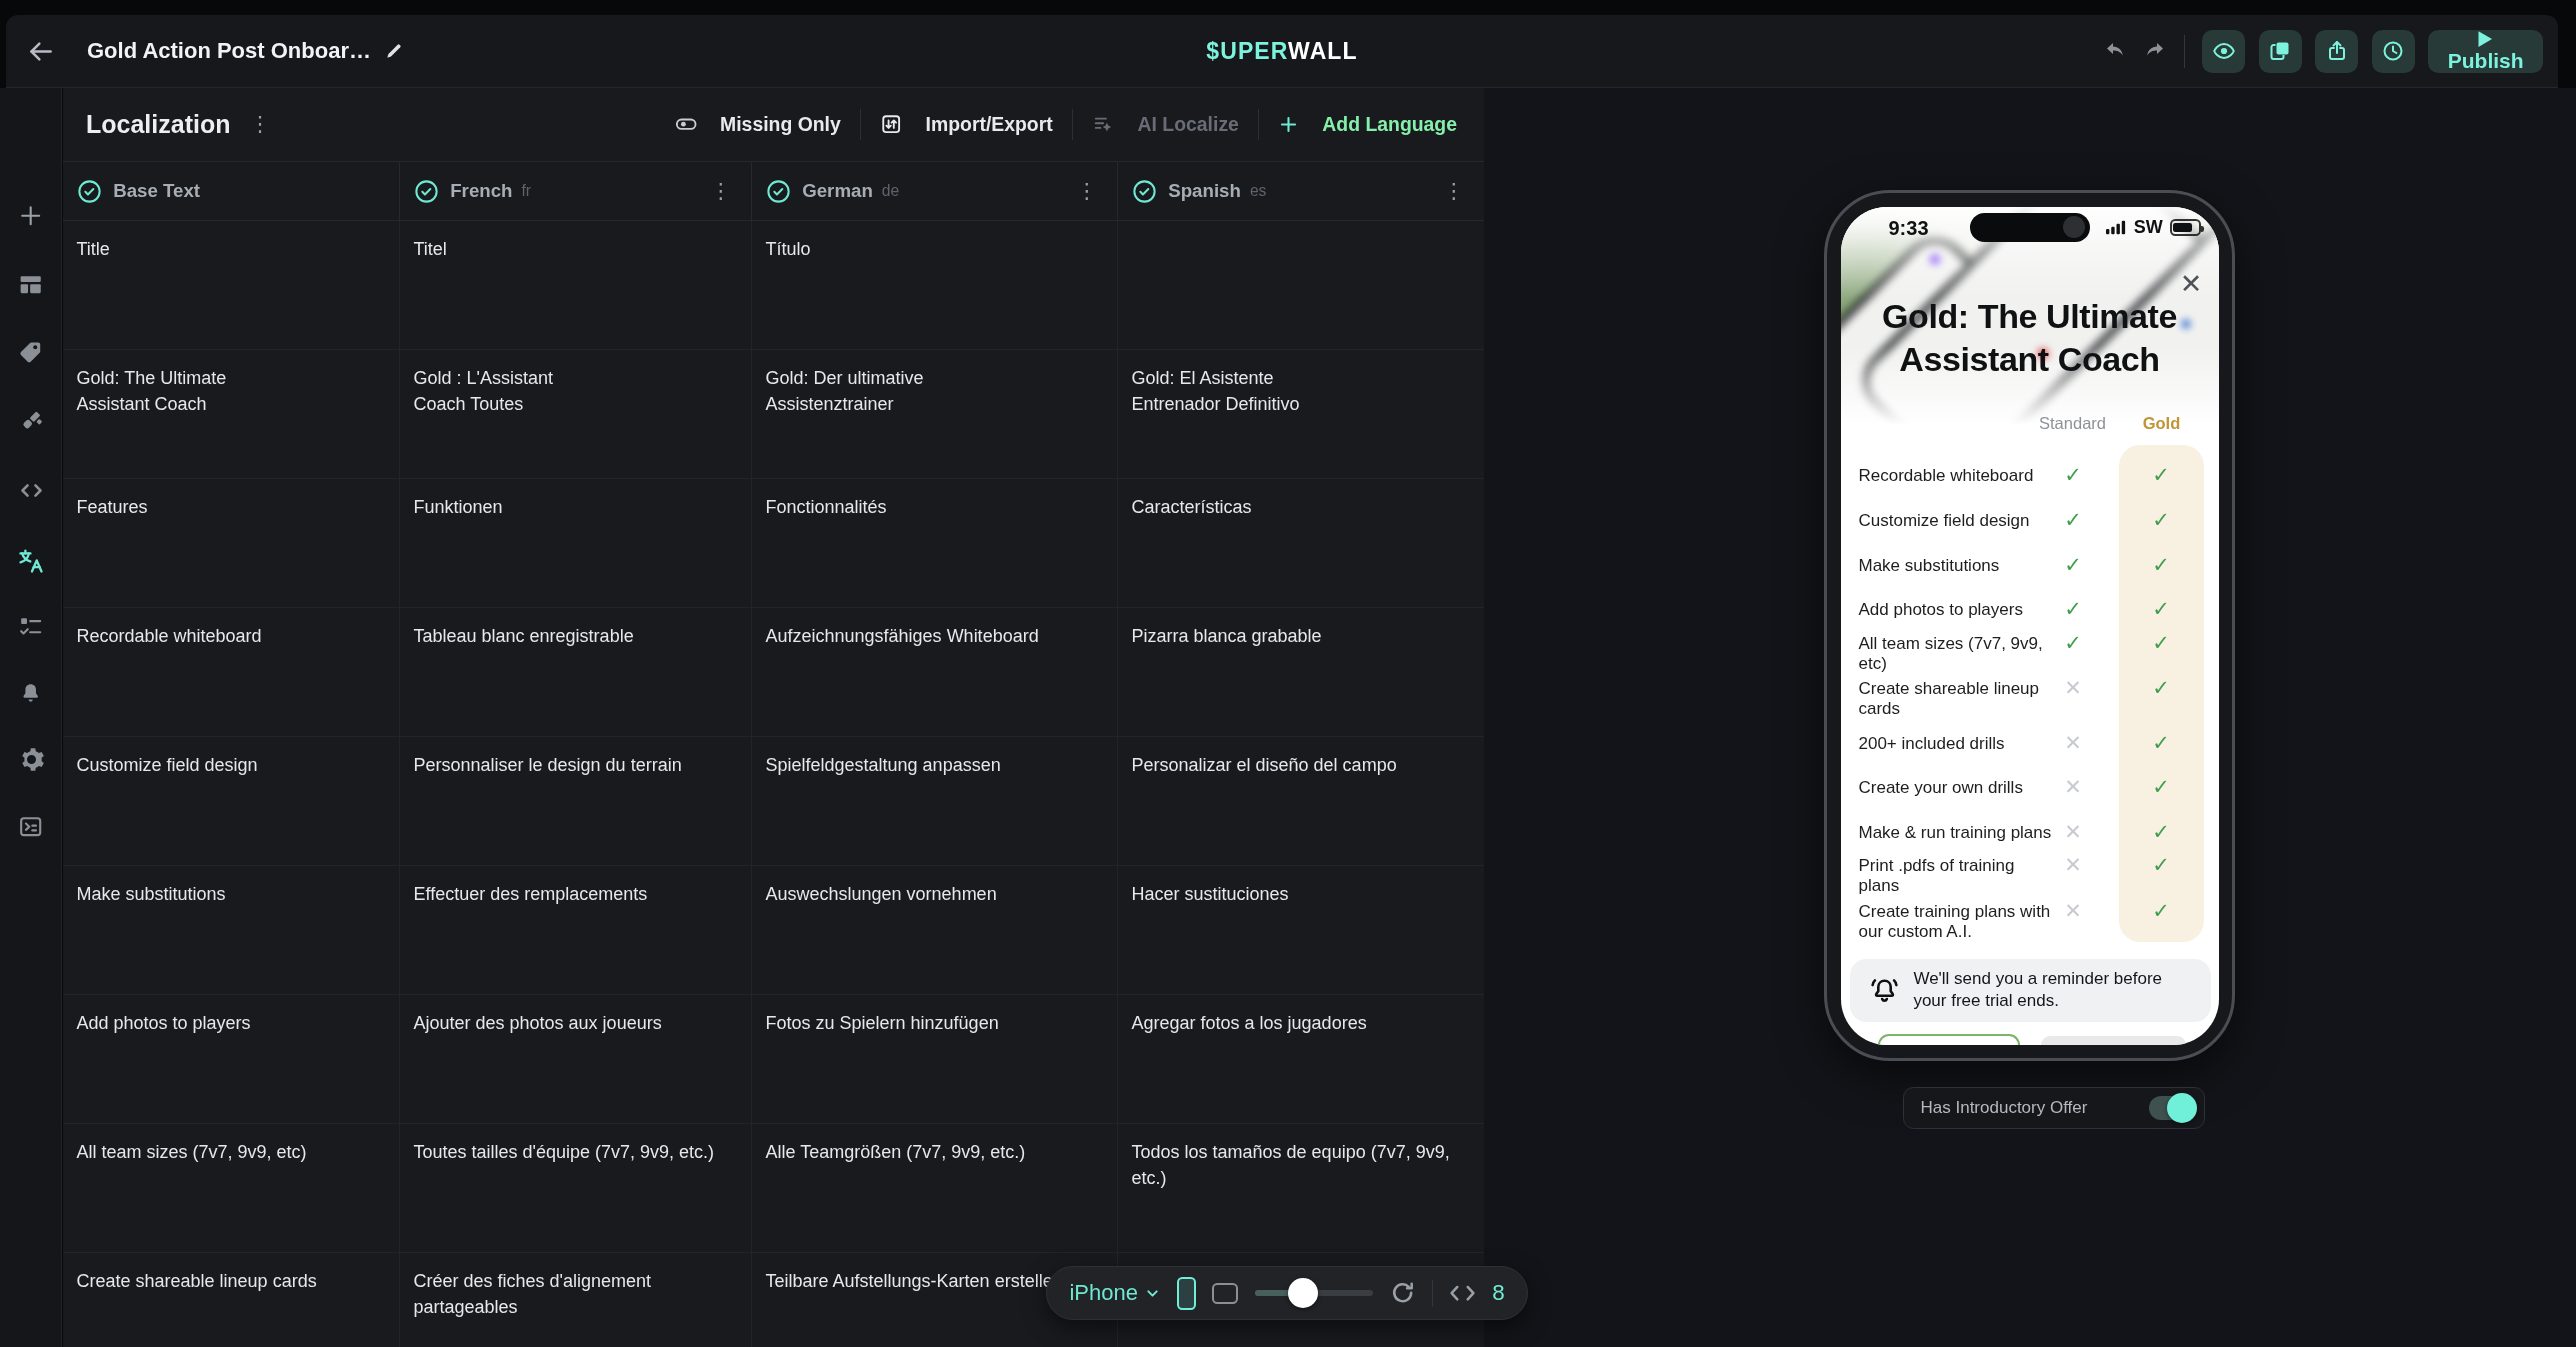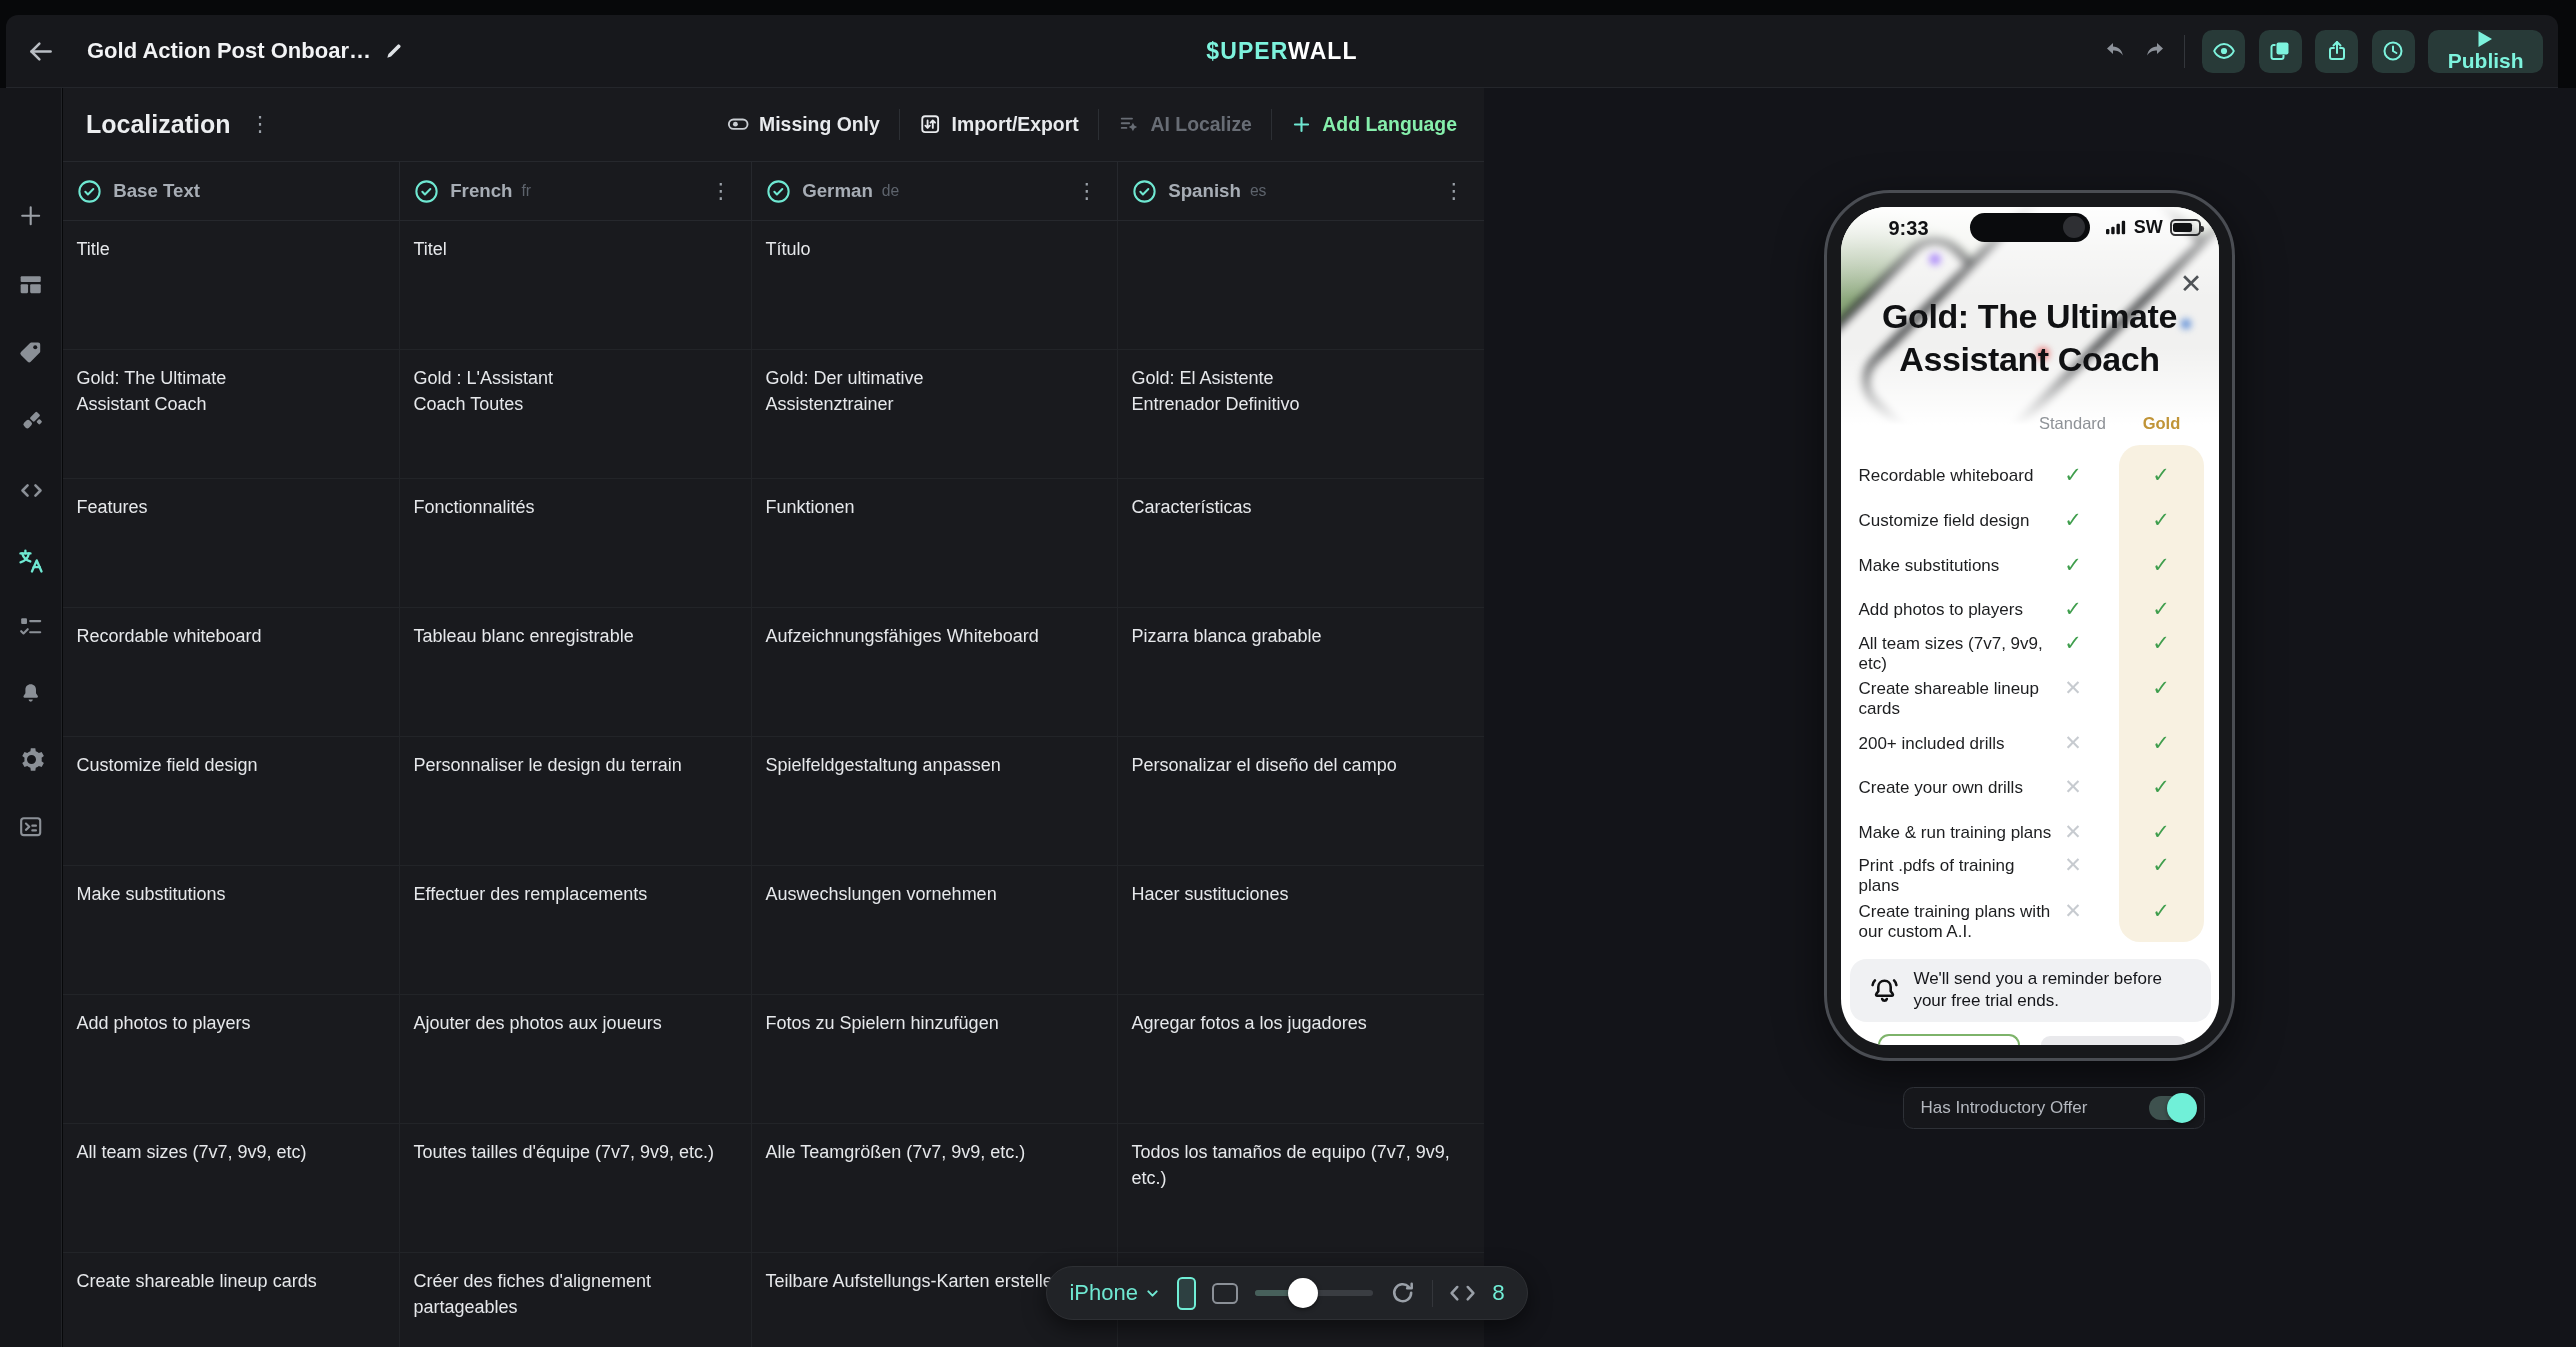--- a/index.html
+++ b/index.html
@@ -26,21 +26,21 @@
   .sidebar { position:absolute; left:0; top:88px; bottom:0; width:62px; background:#15161a; border-right:0.7px solid #222428; }
   .side-item { position:absolute; left:0; width:62px; height:45px; display:flex; align-items:center; justify-content:center; }
 
   
   .panel { position:absolute; left:63px; top:88px; bottom:0; width:1421px; background:#191a1e; }
   .panel-header { height:73px; display:flex; align-items:center; padding:0 27px 0 23px; }
   .panel-title { font-size:25px; font-weight:700; color:#eceef0; }
   .kebab { font-family:"DejaVu Sans", sans-serif; color:#9aa0a8; font-size:21px; line-height:1; }
   .panel-title-kebab { margin-left:19.4px; }
   .loc-toolbar { margin-left:auto; display:flex; align-items:center; gap:19.4px; }
-  .tool { display:flex; align-items:center; gap:10px; font-size:19.4px; font-weight:600; color:#e8eaed; }
+  .tool { display:flex; align-items:center; gap:23px; font-size:19.4px; font-weight:600; color:#e8eaed; }
   .tool.disabled { color:#686d75; }
   .tool.accent { color:#86efac;text-align:right; }
   .v-div { width:0.7px; height:31px; background:#2c2f34; }
 
   .table { position:absolute; top:73px; left:0; width:1421px; bottom:0; border-top:0.7px solid #26282d; overflow:hidden; }
   .thead { display:grid; grid-template-columns:337px 352px 366px 367px; height:59px; border-bottom:0.7px solid #26282d; }
   .th { position:relative; display:flex; align-items:center; padding-left:12.7px; border-right:0.7px solid #26282d; }
   .th-label { font-size:18.7px; font-weight:600; color:#a7adb5; margin-left:10.5px; }
   .th-code { font-size:15.7px; color:#5d636c; margin-left:9px; }
   .th .kebab { position:absolute; right:19.4px; top:50%; transform:translateY(-50%); }
@@ -364,22 +364,22 @@
 Assistant Coach</div>
         <div class="cell">Gold : L'Assistant
 Coach Toutes</div>
         <div class="cell">Gold: Der ultimative
 Assistenztrainer</div>
         <div class="cell">Gold: El Asistente
 Entrenador Definitivo</div>
       </div>
       <div class="trow">
         <div class="cell">Features</div>
+        <div class="cell">Funktionen</div>
         <div class="cell">Fonctionnalités</div>
-        <div class="cell">Funktionen</div>
         <div class="cell">Características</div>
       </div>
       <div class="trow">
         <div class="cell">Recordable whiteboard</div>
         <div class="cell">Tableau blanc enregistrable</div>
         <div class="cell">Aufzeichnungsfähiges Whiteboard</div>
         <div class="cell">Pizarra blanca grabable</div>
       </div>
       <div class="trow">
         <div class="cell">Customize field design</div>

